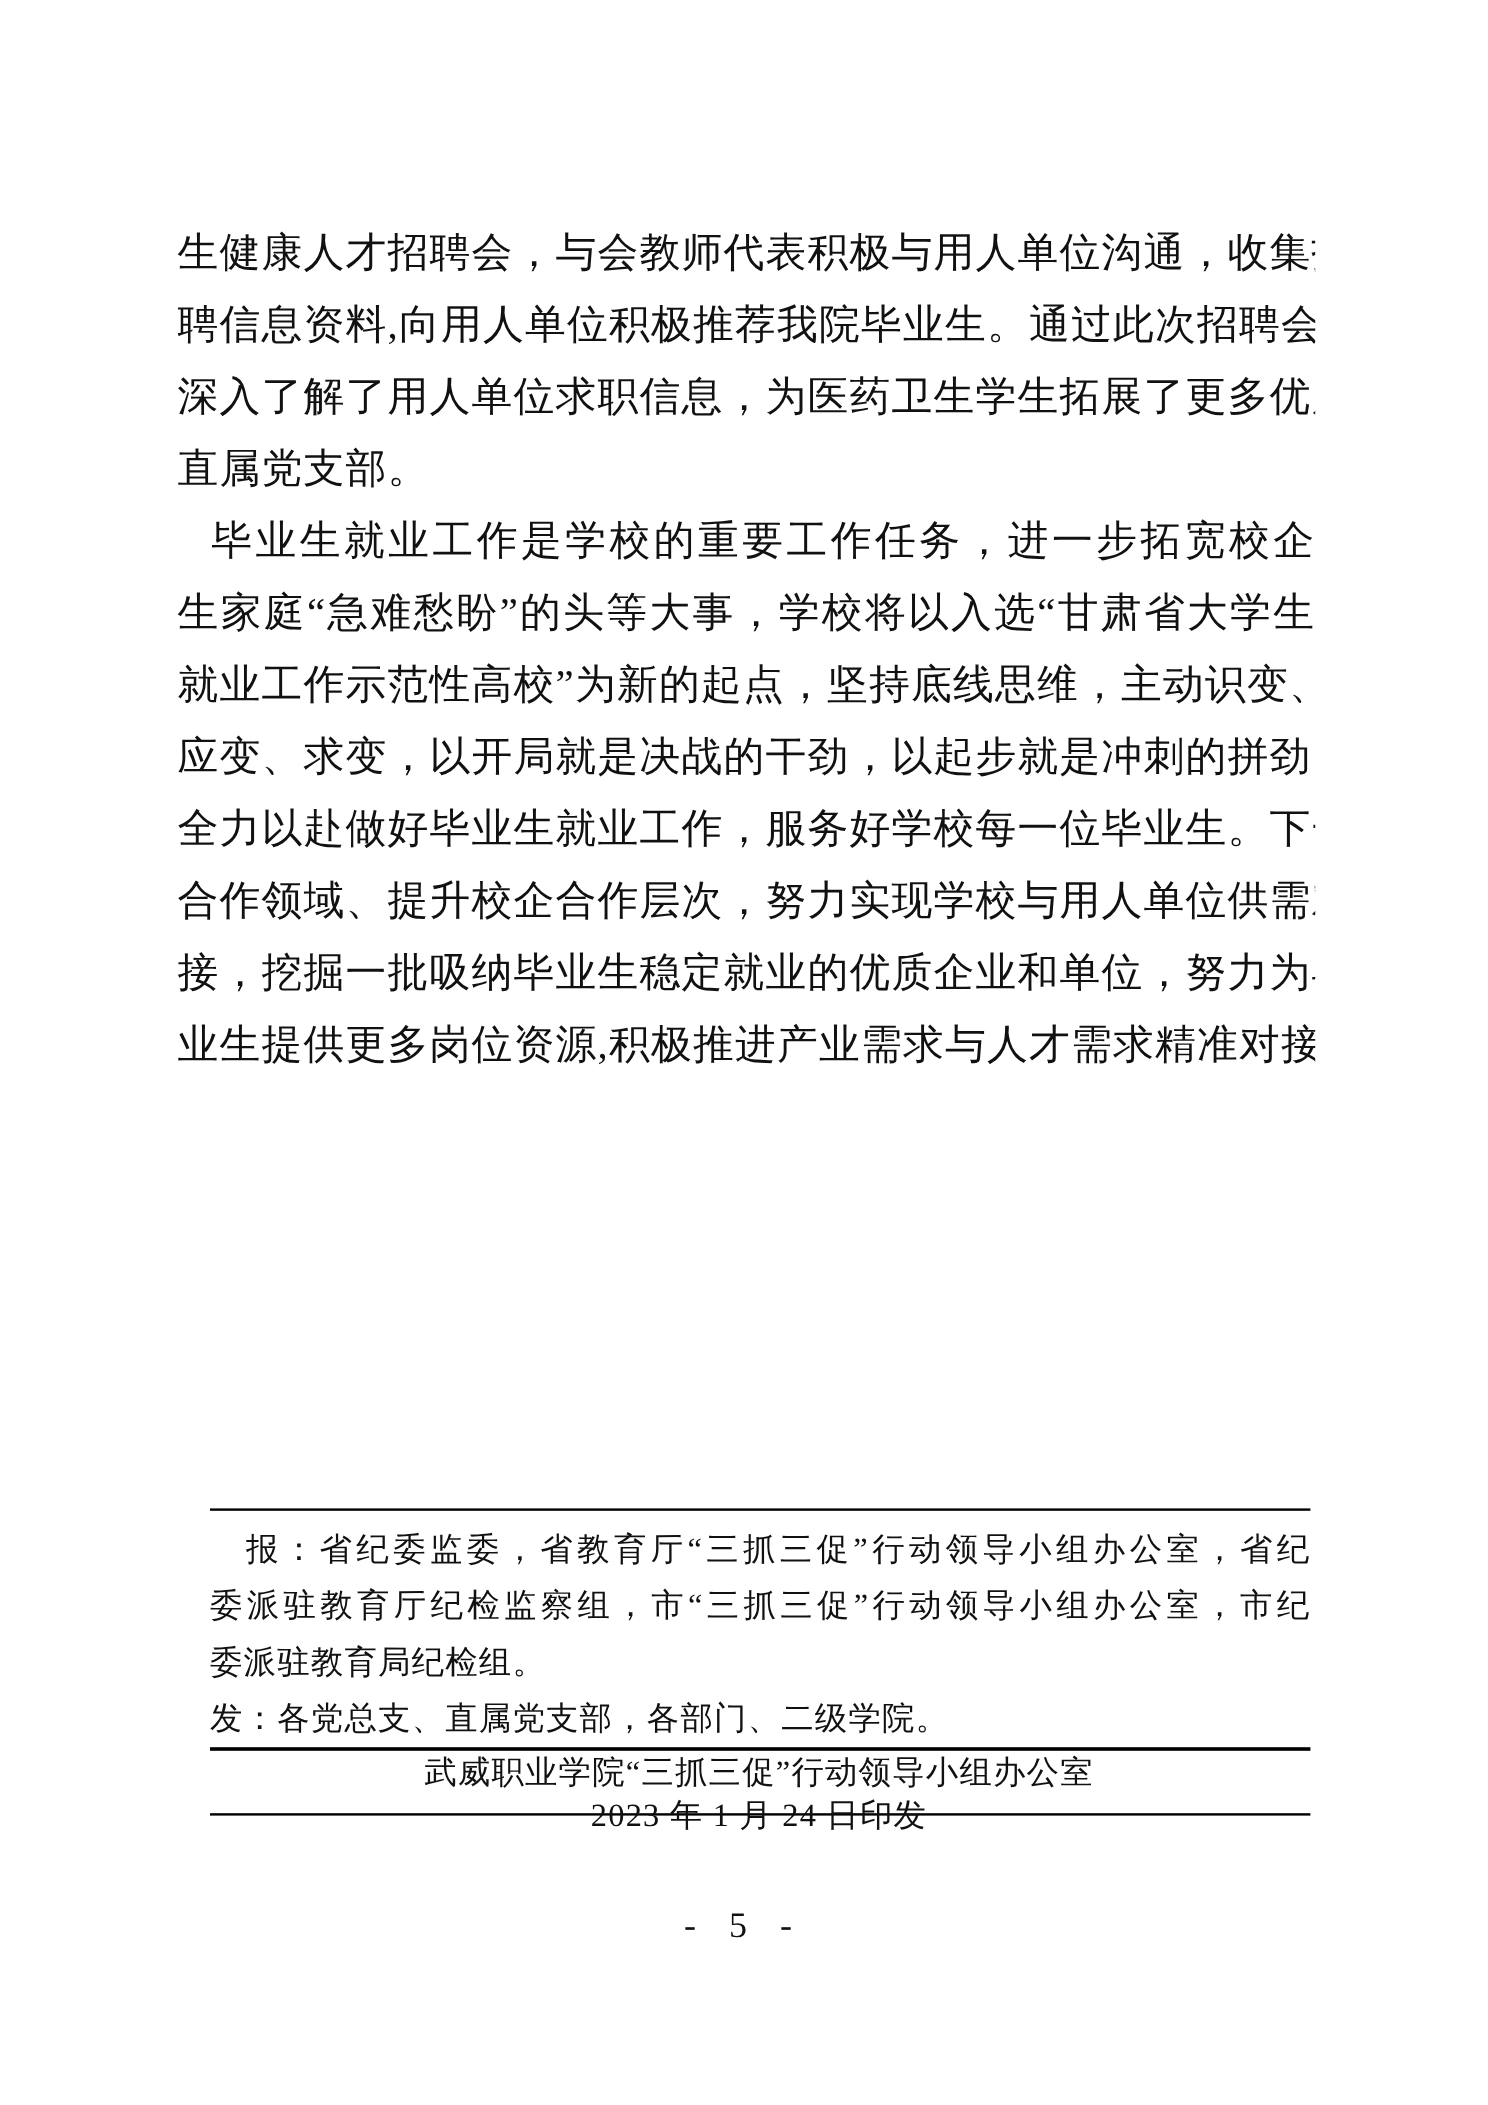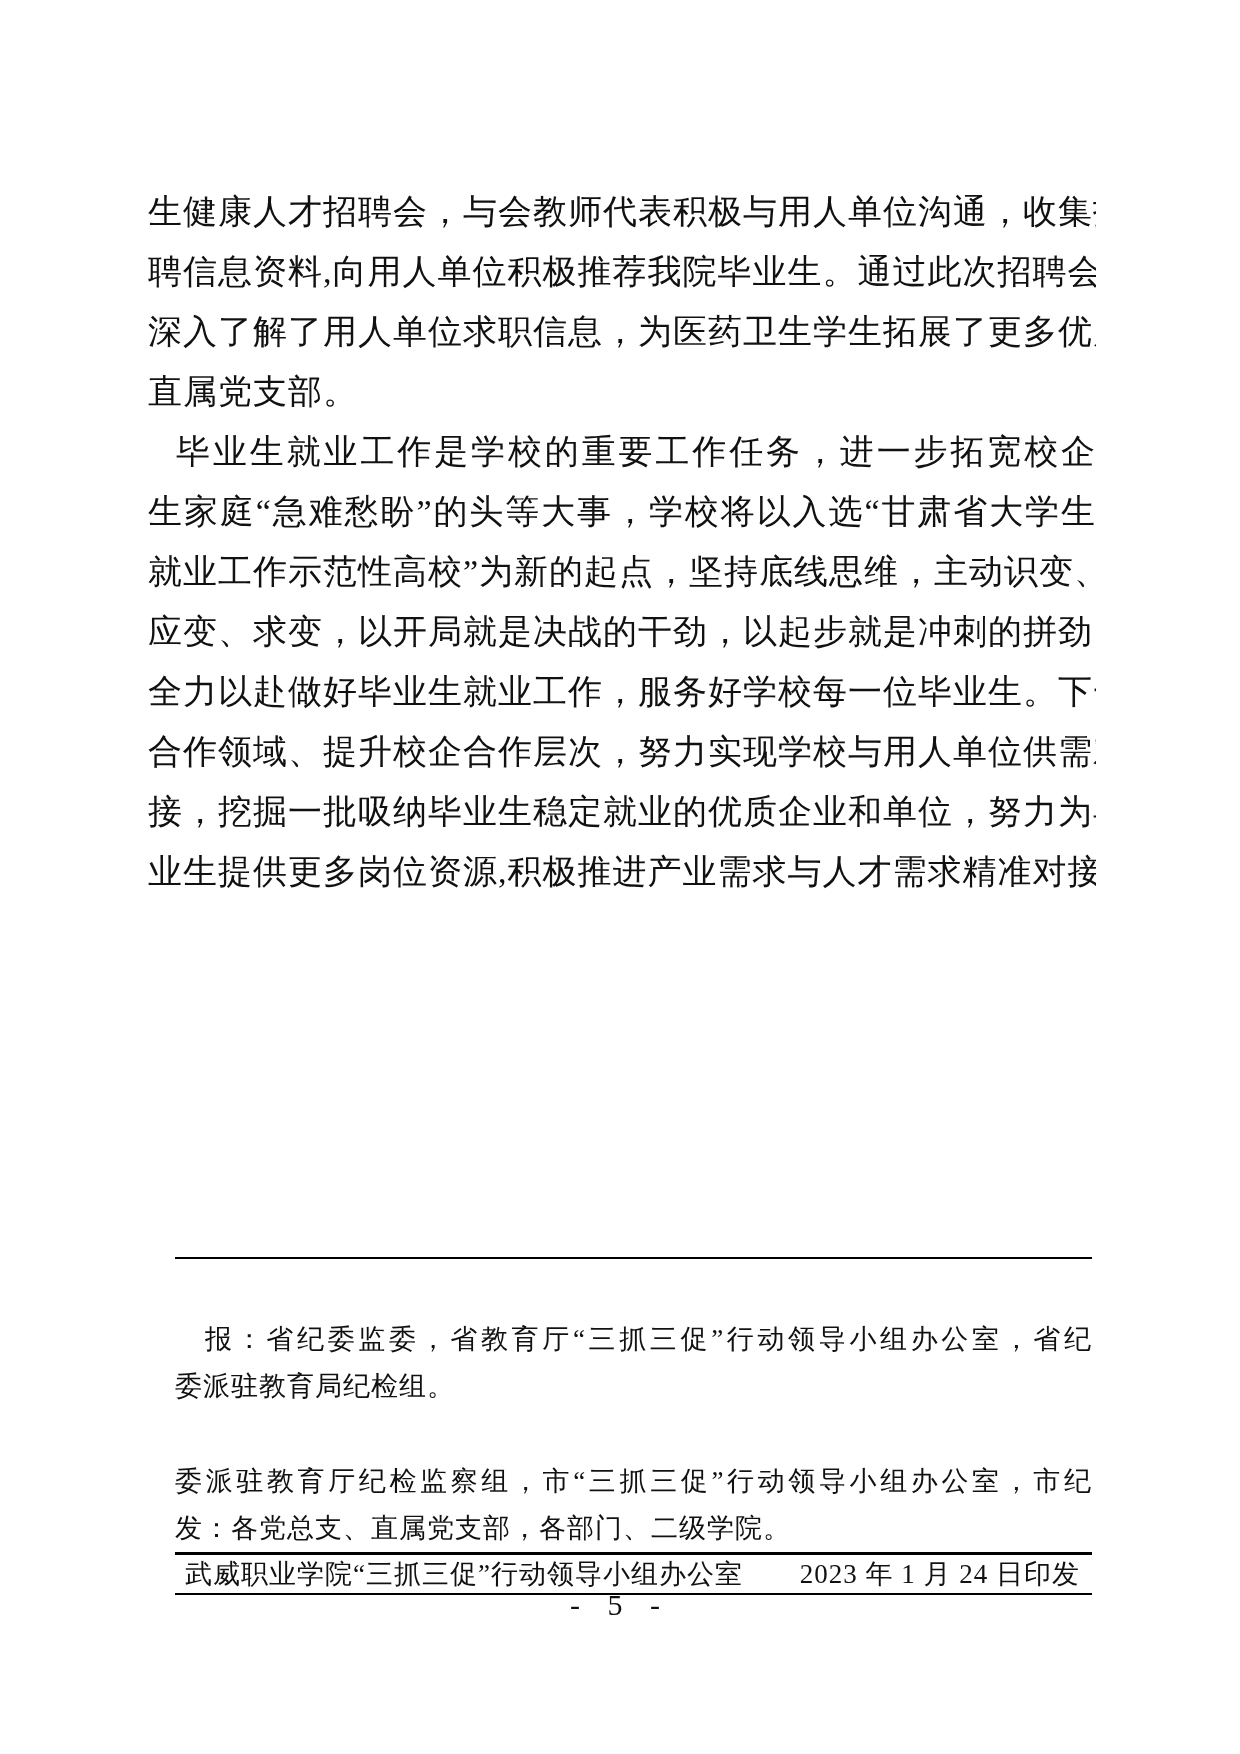--- a/index.html
+++ b/index.html
@@ -52,31 +52,31 @@
     line-height: 47px;
     height: 47px;
     letter-spacing: 1px;
     overflow: hidden;
     white-space: nowrap;
   }
   .f-line.fill {
     text-align: justify;
     text-align-last: justify;
     text-justify: inter-character;
-    margin-top: 48px;
   }
   .f-line.first { text-indent: 30px; }
   .issuer-row {
-    height: 38px;
+    height: 52px;
     display: flex;
     align-items: center;
     justify-content: space-between;
     font-size: 27px;
     letter-spacing: 1px;
     padding: 0 12px 0 10px;
+    flex-direction: column;
   }
   
   .page-number {
     position: absolute;
     left: 0; top: 1588px;
     width: 1240px;
     text-align: center;
     font-size: 30px;
     letter-spacing: 10px;
   }
@@ -99,22 +99,22 @@
     <p class="line">合作领域、提升校企合作层次，努力实现学校与用人单位供需对</p>
     <p class="line">接，挖掘一批吸纳毕业生稳定就业的优质企业和单位，努力为毕</p>
     <p class="line">业生提供更多岗位资源,积极推进产业需求与人才需求精准对接。</p>
   </main>
 
   <footer class="doc-footer">
     <div class="rule rule-thin"></div>
 
     <div class="distribution">
       <p class="f-line fill first">报：省纪委监委，省教育厅“三抓三促”行动领导小组办公室，省纪</p>
+      <p class="f-line fill">委派驻教育厅纪检监察组，市“三抓三促”行动领导小组办公室，市纪</p>
       <p class="f-line">委派驻教育局纪检组。</p>
-      <p class="f-line fill">委派驻教育厅纪检监察组，市“三抓三促”行动领导小组办公室，市纪</p>
       <p class="f-line">发：各党总支、直属党支部，各部门、二级学院。</p>
     </div>
 
     <div class="rule rule-mid"></div>
 
     <div class="issuer-row">
       <span>武威职业学院“三抓三促”行动领导小组办公室</span>
       <span>2023 年 1 月 24 日印发</span>
     </div>
 

